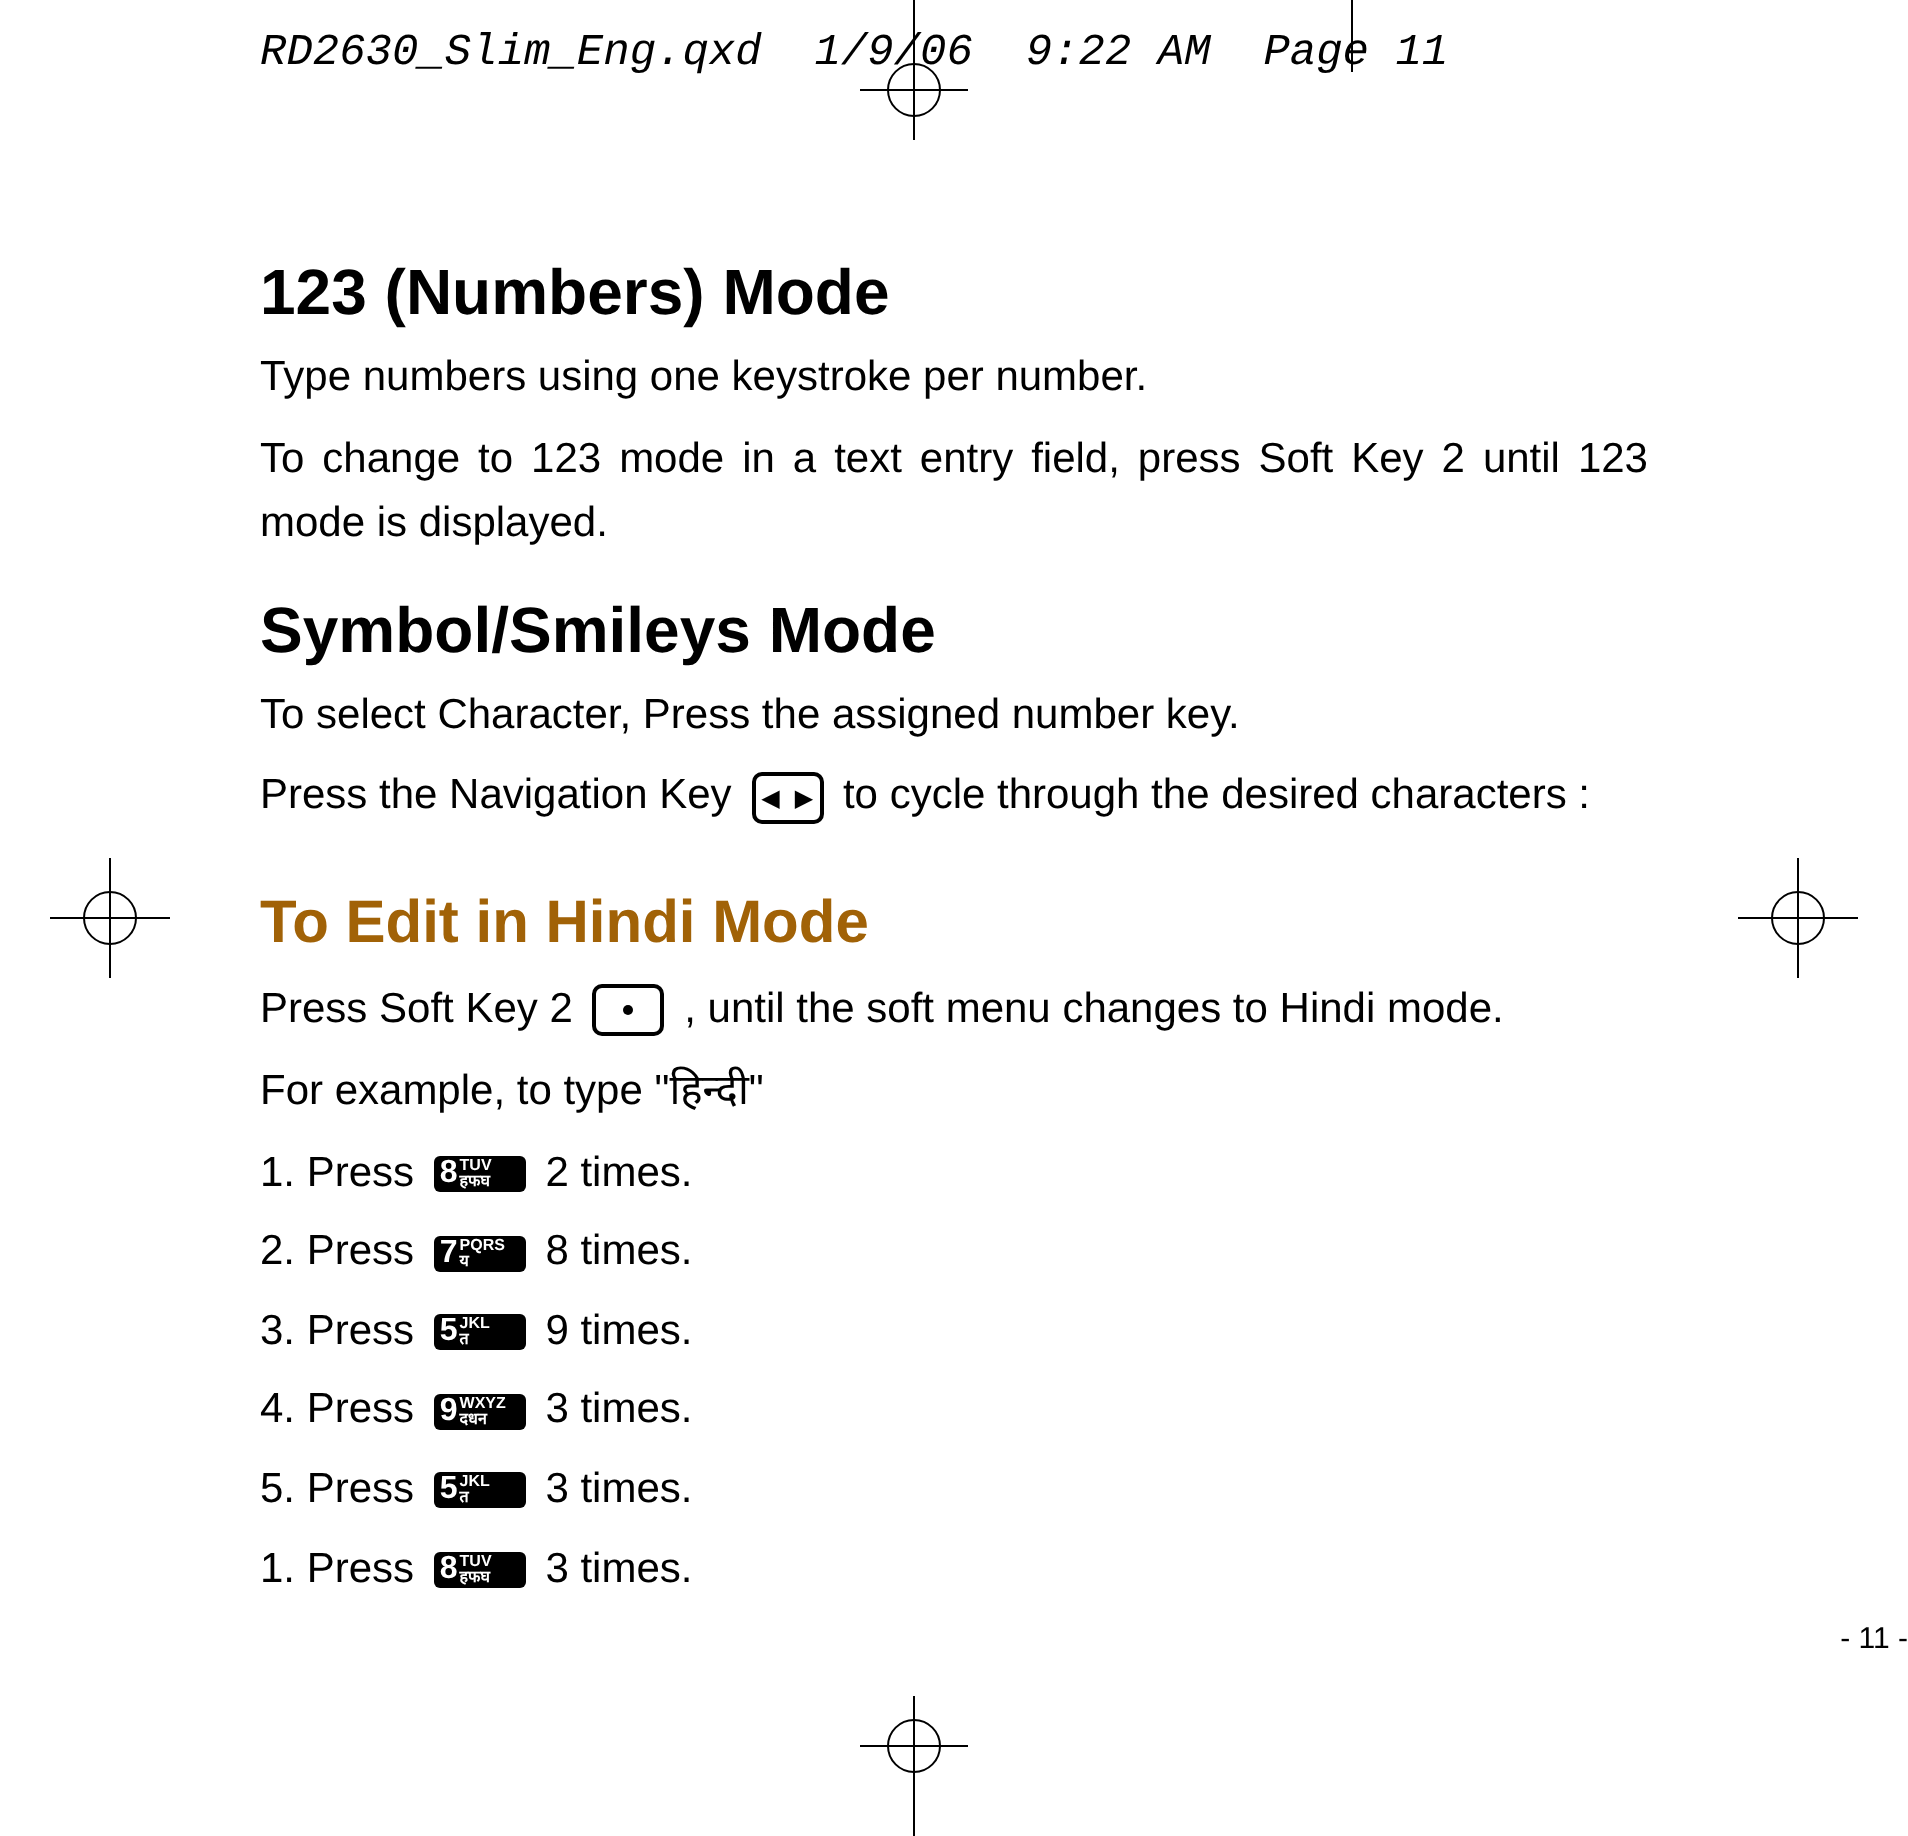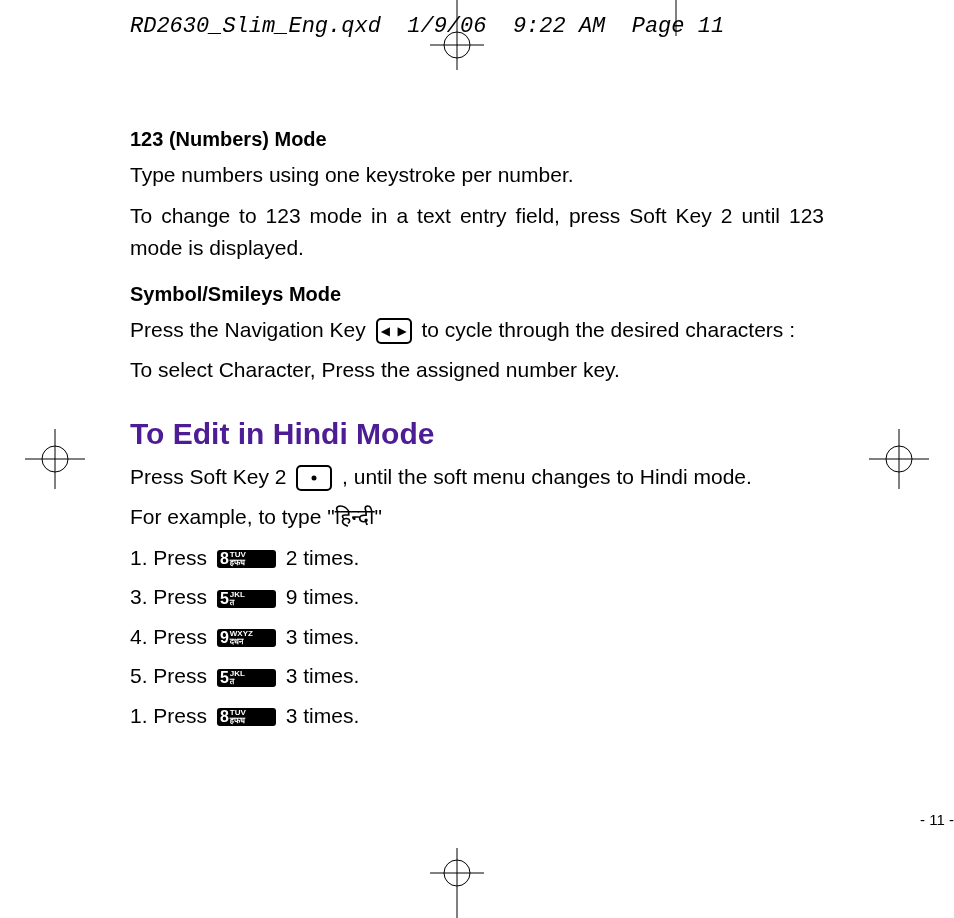--- a/index.html
+++ b/index.html
@@ -33,47 +33,47 @@
 
   
   .content {
     position: absolute;
     top: 110px;
     left: 130px;
     right: 130px;
     bottom: 90px;
   }
   h3.sub {
-    font-size: 20px;
+    font-size: 32px;
     font-weight: bold;
     margin: 18px 0 8px 0;
     font-family: "Arial Narrow", Arial, sans-serif;
     letter-spacing: 0;
   }
   h2.blue {
-    color: #4c1d95;
+    color: #a16207;
     font-size: 30px;
     font-weight: bold;
     margin: 30px 0 10px 0;
     font-family: "Arial Narrow", Arial, sans-serif;
   }
   p {
     font-size: 21px;
     line-height: 1.55;
     margin: 4px 0 8px 0;
   }
   .justify { text-align: justify; }
   .steps p { margin: 7px 0; }
   .keycap {
     display: inline-block;
     vertical-align: middle;
     background: #000;
     color: #fff;
     border-radius: 3px;
-    padding: 1px 20px 1px 3px;
+    padding: 1px 7px 1px 3px;
     font-size: 12px;
     line-height: 14px;
     min-width: 36px;
     text-align: left;
     margin: 0 4px;
     font-weight: bold;
     position: relative;
   }
   .keycap .big { font-size: 16px; display:inline-block; vertical-align: middle; margin-right:1px;}
   .keycap .sm  { font-size: 8px; display:inline-block; vertical-align: middle; line-height:8px;}
@@ -155,40 +155,41 @@
   </svg>
 </div>
 
 <div class="content">
 
   <h3 class="sub">123 (Numbers) Mode</h3>
   <p>Type numbers using one keystroke per number.</p>
   <p class="justify">To change to 123 mode in a text entry field, press Soft Key 2 until 123 mode is displayed.</p>
 
   <h3 class="sub">Symbol/Smileys Mode</h3>
+  <p>To select Character, Press the assigned number key.</p>
   <p>
     <span>Press the Navigation Key </span>
     <span class="nav-box"></span>
     <span> to cycle through the desired characters :</span>
   </p>
-  <p>To select Character, Press the assigned number key.</p>
 
   <h2 class="blue">To Edit in Hindi Mode</h2>
   <p>
     <span>Press Soft Key 2  </span>
     <span class="dot-box"></span>
     <span> , until the soft menu changes to Hindi mode.</span>
   </p>
   <p>
     <span>For example, to type "</span><span class="hindi">हिन्दी</span><span>"</span>
   </p>
 
   <div class="steps">
 
   <p><span>1. Press </span><span class="keycap"><span class="big">8</span><span class="sm">TUV<br>हफघ</span></span><span> 2 times.</span></p>
+      <p><span>2. Press </span><span class="keycap"><span class="big">7</span><span class="sm">PQRS<br>य</span></span><span>  8 times.</span></p>
       <p><span>3. Press </span><span class="keycap"><span class="big">5</span><span class="sm">JKL<br>त</span></span><span> 9 times.</span></p>
       <p><span>4. Press </span><span class="keycap"><span class="big">9</span><span class="sm">WXYZ<br>दधन</span></span><span> 3 times.</span></p>
       <p><span>5. Press </span><span class="keycap"><span class="big">5</span><span class="sm">JKL<br>त</span></span><span> 3 times.</span></p>
       <p><span>1. Press </span><span class="keycap"><span class="big">8</span><span class="sm">TUV<br>हफघ</span></span><span> 3 times.</span></p>
     </div>
 
 </div>
 
 <div class="page-num">- 11 -</div>
 

